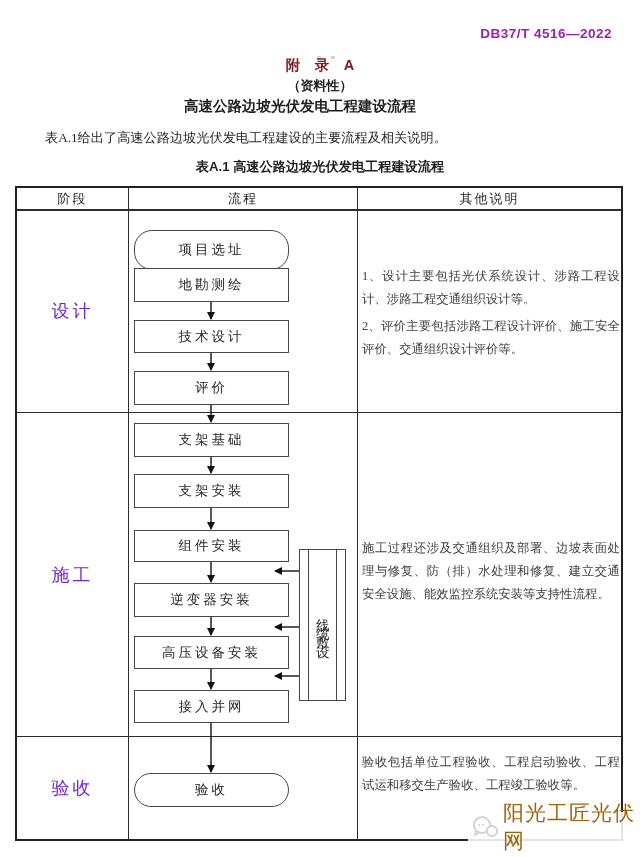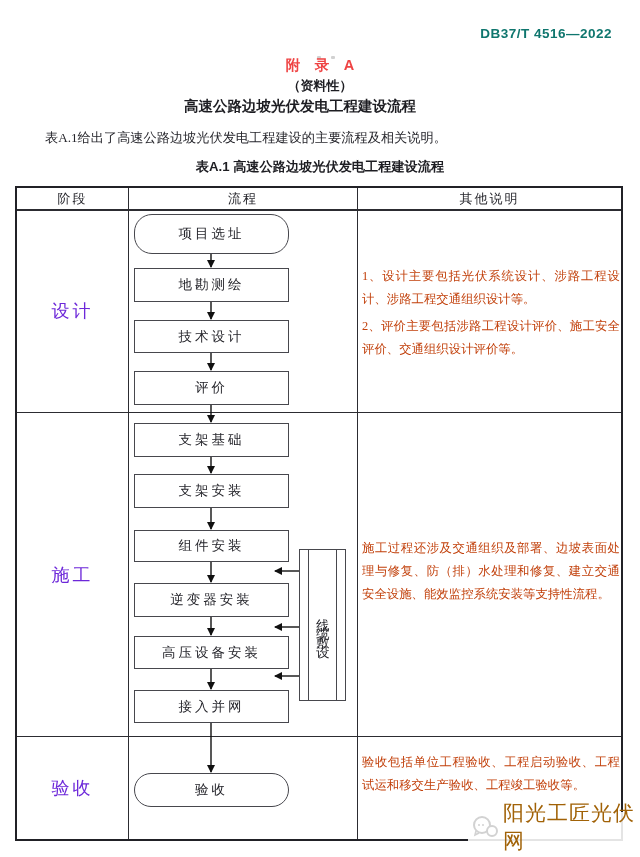--- a/index.html
+++ b/index.html
@@ -6,26 +6,26 @@
   body{
     width:640px;height:857px;position:relative;background:#ffffff;
     font-family:"Liberation Serif","DejaVu Serif",serif;
     color:#24242a;overflow:hidden;
   }
   .abs{position:absolute;}
 
   
   .doc-code{
     top:26px;right:28px;font-family:"Liberation Sans","DejaVu Sans",sans-serif;
-    font-weight:bold;font-size:13.5px;letter-spacing:.5px;color:#0f766e;
+    font-weight:bold;font-size:13.5px;letter-spacing:.5px;color:#a21caf;
   }
   .artifact-dots{top:45px;left:317px;}
   .artifact-dots span{display:inline-block;width:4px;height:3px;background:#b9b9b9;opacity:.65;margin-right:10px;border-radius:1px;}
   .t1{top:56px;left:0;width:640px;text-align:center;margin:0;
-      font-family:"Liberation Sans","DejaVu Sans",sans-serif;font-weight:bold;font-size:14.5px;color:#ef4444;}
+      font-family:"Liberation Sans","DejaVu Sans",sans-serif;font-weight:bold;font-size:14.5px;color:#7f1d1d;}
   .t2{top:77px;left:0;width:640px;text-align:center;
       font-family:"Liberation Sans","DejaVu Sans",sans-serif;font-weight:bold;font-size:13px;color:#1d1d22;}
   .t3{top:97px;left:0;width:600px;text-align:center;
       font-family:"Liberation Sans","DejaVu Sans",sans-serif;font-weight:bold;font-size:14.5px;color:#1d1d22;}
   .intro{top:129px;left:45px;width:560px;font-size:13.2px;margin:0;color:#26262c;}
   .caption{top:158px;left:0;width:640px;text-align:center;
       font-family:"Liberation Sans","DejaVu Sans",sans-serif;font-weight:bold;font-size:13.2px;color:#1d1d22;}
 
   
   .table{
@@ -69,21 +69,21 @@
   .cable .il1{left:8px;} .cable .il2{right:8px;}
   .cable .vtext{
     writing-mode:vertical-rl;text-orientation:upright;
     font-size:13.5px;letter-spacing:9px;color:#26262c;line-height:1;
   }
 
   .arrows{left:0;top:0;width:604px;height:651px;pointer-events:none;}
 
   
   .notes{left:345px;width:258px;font-size:12.4px;line-height:23px;
-    text-align:justify;color:#c2410c;}
+    text-align:justify;color:#404040;}
   .notes p{margin:0 0 4px 0;}
   .notes-design{top:77px;}
   .notes-build{top:349px;}
   .notes-accept{top:563px;}
 
   
   .watermark{
     left:468px;top:812px;height:30px;display:flex;align-items:center;
     background:rgba(255,255,255,.88);padding:0 3px;z-index:5;
   }
@@ -136,21 +136,21 @@
       <line x1="194" y1="374" x2="194" y2="394" marker-end="url(#ah)"></line>
       <line x1="194" y1="429" x2="194" y2="447" marker-end="url(#ah)"></line>
       <line x1="194" y1="481" x2="194" y2="501" marker-end="url(#ah)"></line>
       <line x1="194" y1="535" x2="194" y2="584" marker-end="url(#ah)"></line>
       <line x1="282" y1="383" x2="258" y2="383" marker-end="url(#ah)"></line>
       <line x1="282" y1="439" x2="258" y2="439" marker-end="url(#ah)"></line>
       <line x1="282" y1="488" x2="258" y2="488" marker-end="url(#ah)"></line>
     </g>
   </svg>
 
-  <div class="abs node stadium" style="top:26px;height:40px;">项目选址</div>
+  <div class="abs node stadium" style="top:42px;height:40px;">项目选址</div>
   <div class="abs node" style="top:80px;height:34px;">地勘测绘</div>
   <div class="abs node" style="top:132px;height:33px;">技术设计</div>
   <div class="abs node" style="top:183px;height:34px;">评价</div>
   <div class="abs node" style="top:235px;height:34px;">支架基础</div>
   <div class="abs node" style="top:286px;height:34px;">支架安装</div>
   <div class="abs node" style="top:342px;height:32px;">组件安装</div>
   <div class="abs node" style="top:395px;height:34px;">逆变器安装</div>
   <div class="abs node" style="top:448px;height:33px;">高压设备安装</div>
   <div class="abs node" style="top:502px;height:33px;">接入并网</div>
   <div class="abs node stadium" style="top:585px;height:34px;">验收</div>

